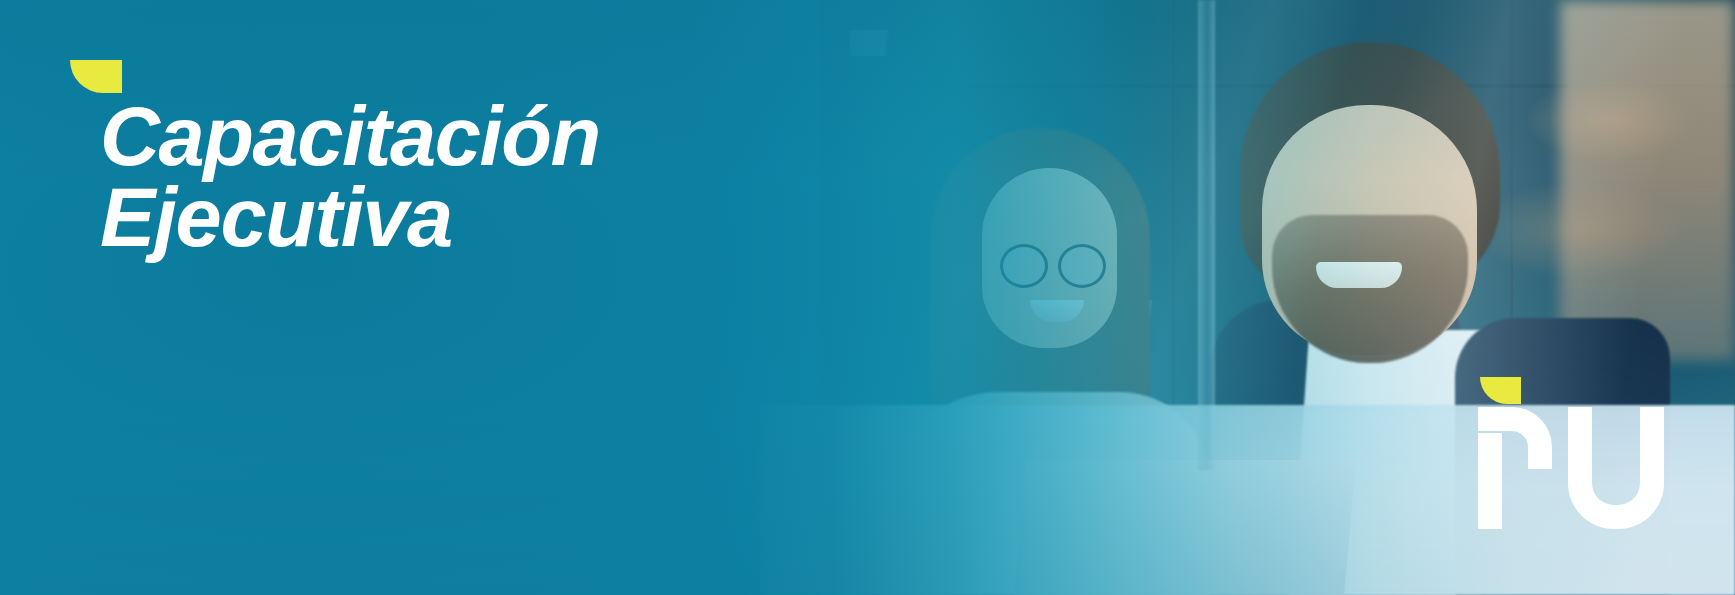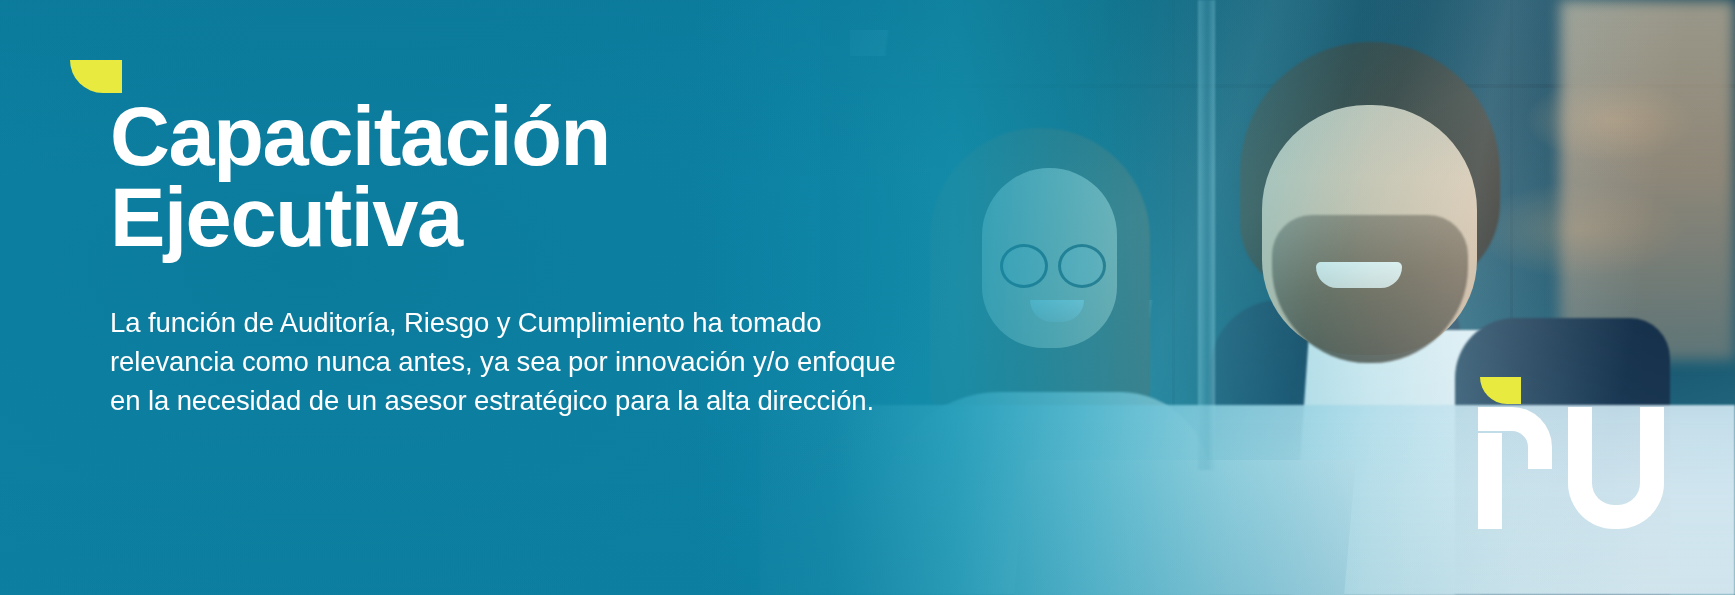--- a/index.html
+++ b/index.html
@@ -224,22 +224,23 @@
     position: absolute;
     left: 70px; top: 60px;
     width: 52px; height: 33px;
     background: #e8ea3f;
     border-radius: 0 0 0 52px;
   }
 
   
   .content {
     position: absolute;
-    left: 110px; top: 96px;
+    left: 100px; top: 96px;
     width: 920px;
+    font-style: italic;
   }
   .headline {
     margin: 0;
     font-size: 83px;
     line-height: 0.98;
     font-weight: 700;
     letter-spacing: -1.4px;
     color: #ffffff;
     white-space: pre-line;
   }
@@ -345,23 +346,20 @@
   </div>
 
   <div class="teal-tint"></div>
   <div class="teal-vignette"></div>
 
   <div class="accent-top"></div>
 
   <div class="content">
     <h1 class="headline">Capacitación
 Ejecutiva</h1>
-    <p class="subcopy">La función de Auditoría, Riesgo y Cumplimiento ha tomado
-relevancia como nunca antes, ya sea por innovación y/o enfoque
-en la necesidad de un asesor estratégico para la alta dirección.</p>
   </div>
 
   <div class="logo">
     <div class="logo-accent"></div>
     <div class="logo-r"></div>
     <div class="logo-u"></div>
     <span class="sr-only">ru</span>
   </div>
 
 </div>

